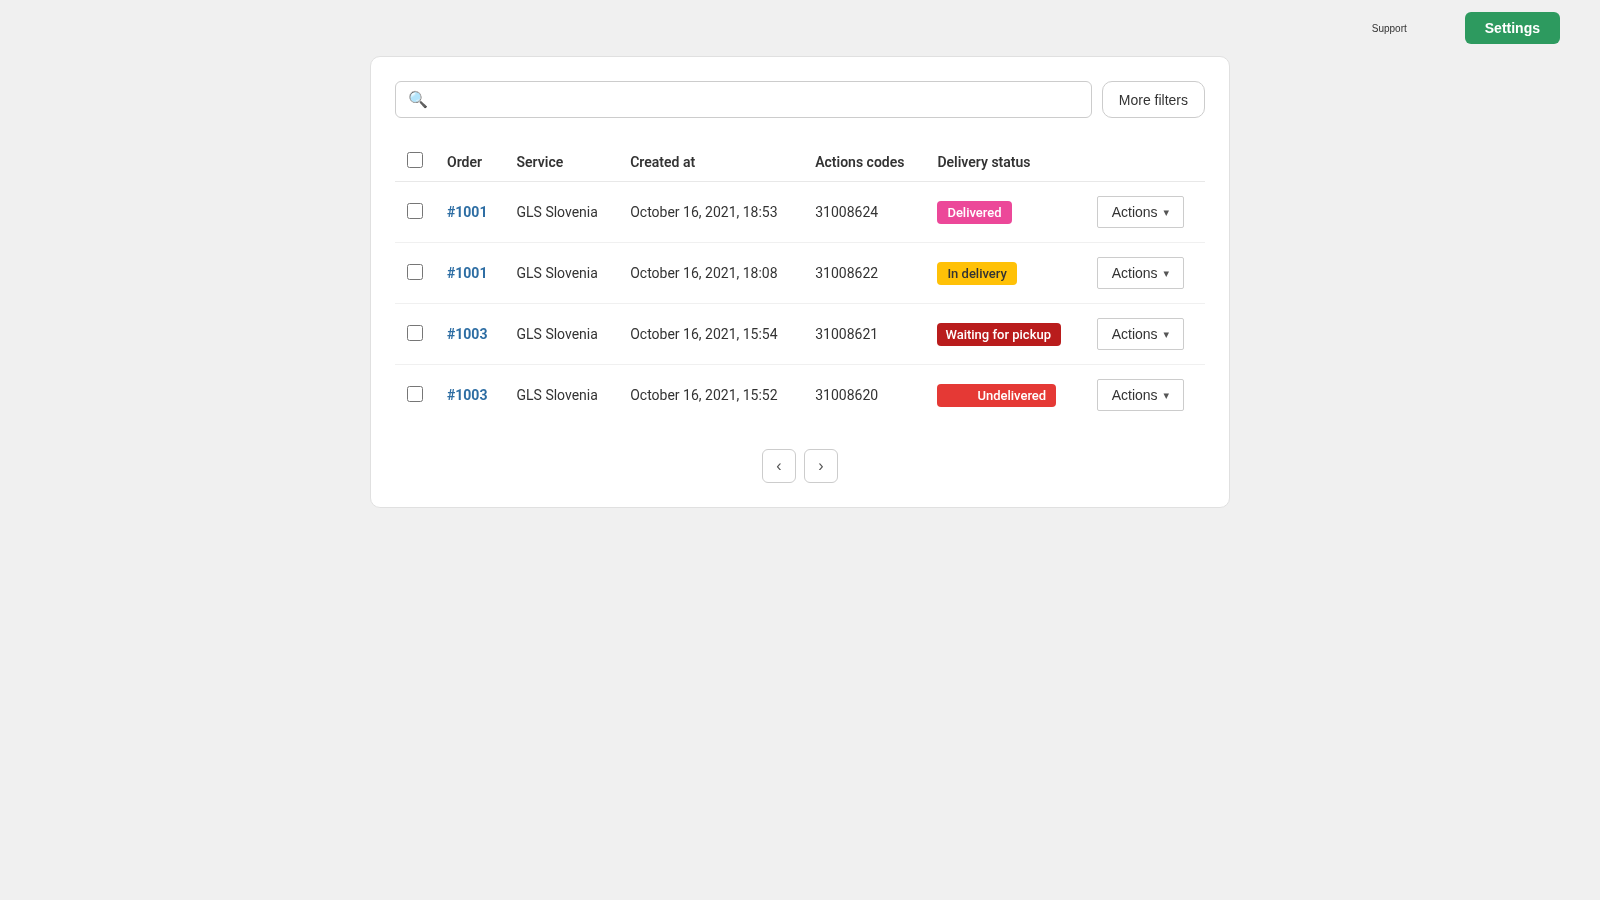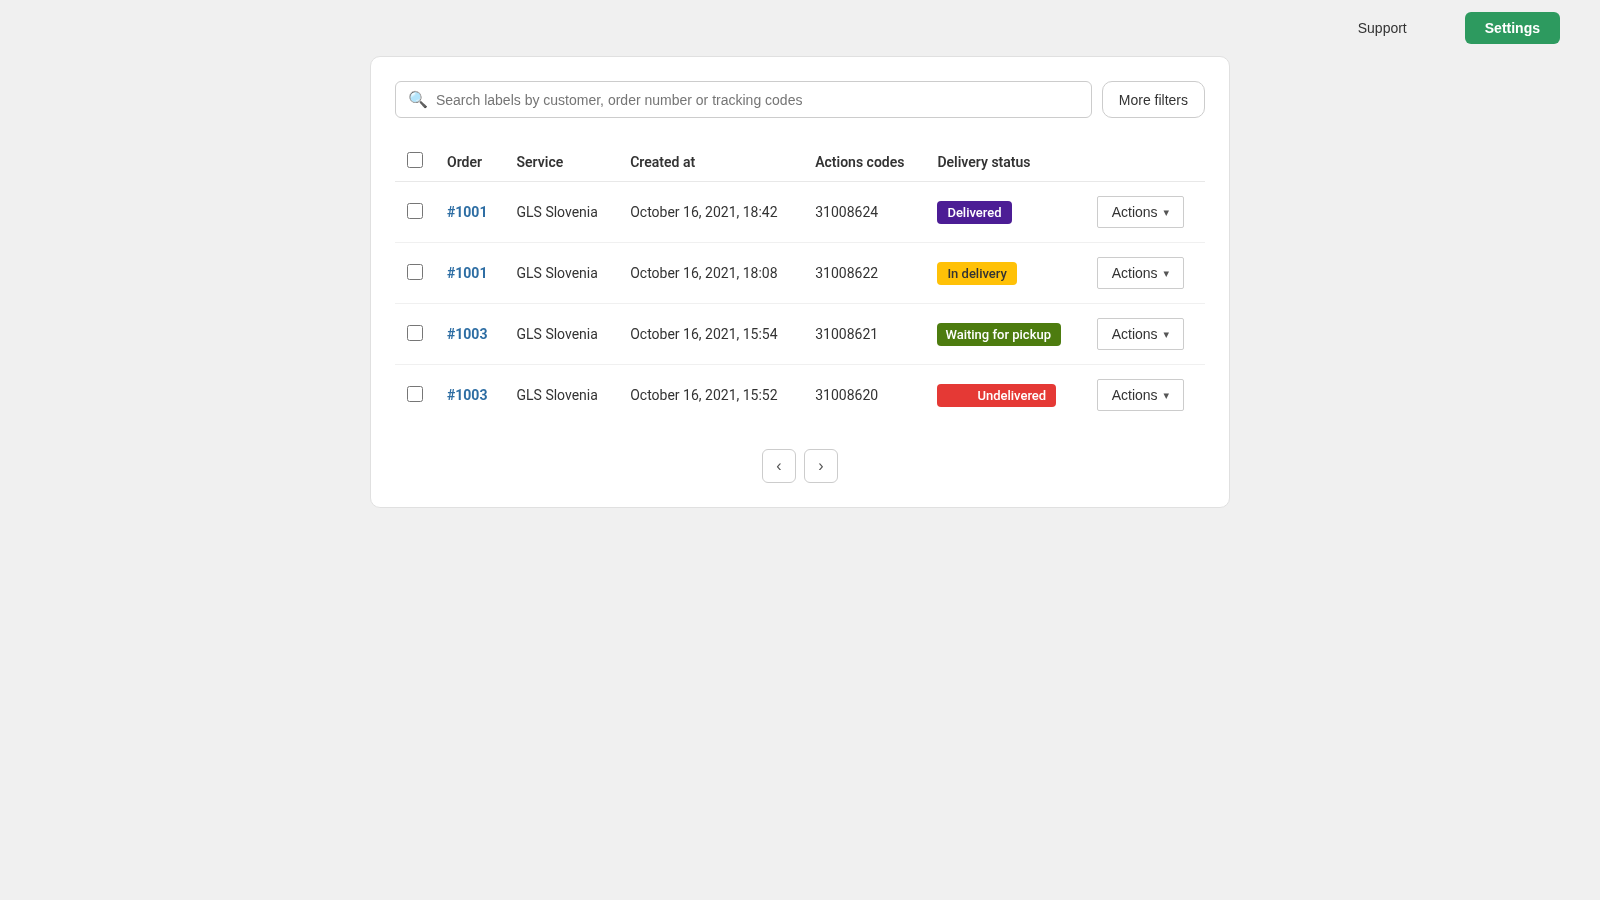--- a/index.html
+++ b/index.html
@@ -14,21 +14,21 @@
       display: flex;
       justify-content: flex-end;
       align-items: center;
       padding: 12px 40px;
       gap: 12px;
     }
 
     .support-link {
       color: #333;
       text-decoration: none;
-      font-size: 14px;
+      font-size: 10px;
       cursor: pointer;
       background: none;
       border: none;
       padding: 6px 10px;
     }
 
     .settings-btn {
       background: #2d9a5f;
       color: #fff;
       border: none;
@@ -132,23 +132,23 @@
     .badge {
       display: inline-block;
       padding: 4px 10px;
       border-radius: 4px;
       font-size: 13px;
       font-weight: 500;
       color: #fff;
       white-space: nowrap;
     }
 
-    .badge-delivered { background: #4c1d95; }
+    .badge-delivered { background: #ec4899; }
     .badge-in-delivery { background: #ffc107; color: #333; }
-    .badge-waiting { background: #4d7c0f; padding-left: 8px; }
+    .badge-waiting { background: #b91c1c; padding-left: 8px; }
     .badge-undelivered { background: #e53935; padding-left: 40px; }
 
     .actions-btn {
       display: inline-flex;
       align-items: center;
       gap: 6px;
       border: 1px solid #ccc;
       border-radius: 2px;
       background: #fff;
       padding: 7px 14px;
@@ -200,21 +200,20 @@
 <div class="top-bar">
   <button class="support-link">Support</button>
   <button class="settings-btn">Settings</button>
 </div>
 
 <div class="main-container">
 
   <div class="search-row">
     <div class="search-wrapper">
       <span class="search-icon">🔍</span>
-      <input class="search-input" type="text" placeholder="Search labels by customer, order number or tracking codes" style="">
     </div>
     <button class="more-filters-btn">More filters</button>
   </div>
 
   <table>
     <thead>
       <tr>
         <th class="checkbox-cell">
           <input type="checkbox" style="">
         </th>
@@ -228,21 +227,21 @@
     </thead>
     <tbody id="table-body">
     <tr>
       <td class="checkbox-cell">
         <input type="checkbox" style="">
       </td>
       <td>
         <a class="order-link">#1001</a>
       </td>
       <td>GLS Slovenia</td>
-      <td>October 16, 2021, 18:42</td>
+      <td>October 16, 2021, 18:53</td>
       <td>31008624</td>
       <td>
         <span class="badge badge-delivered">Delivered</span>
       </td>
       <td>
         <button class="actions-btn">
           Actions <span class="chevron">▾</span>
         </button>
       </td>
     </tr>

